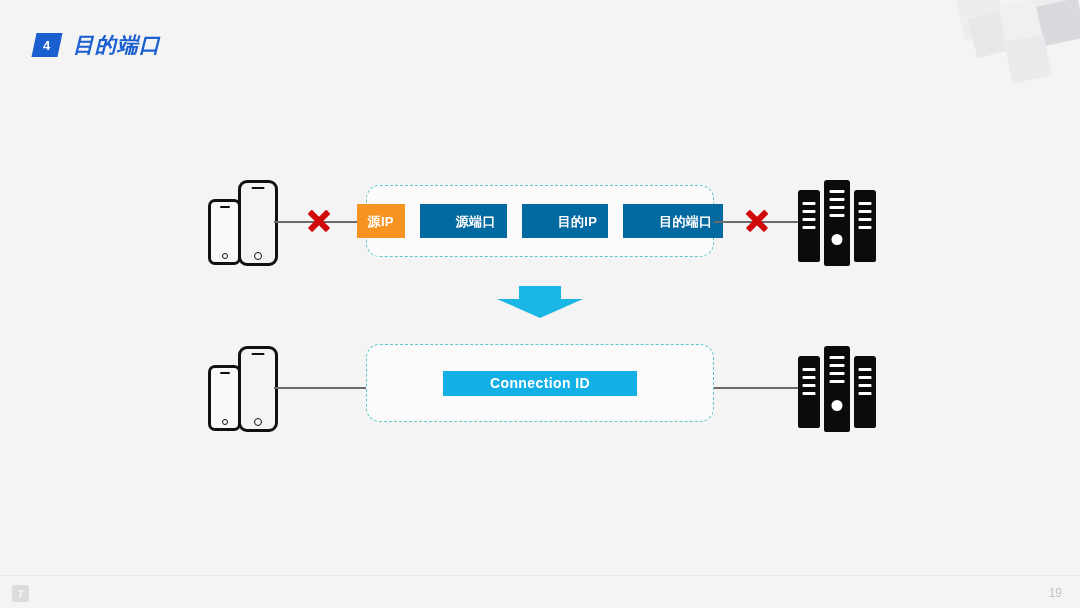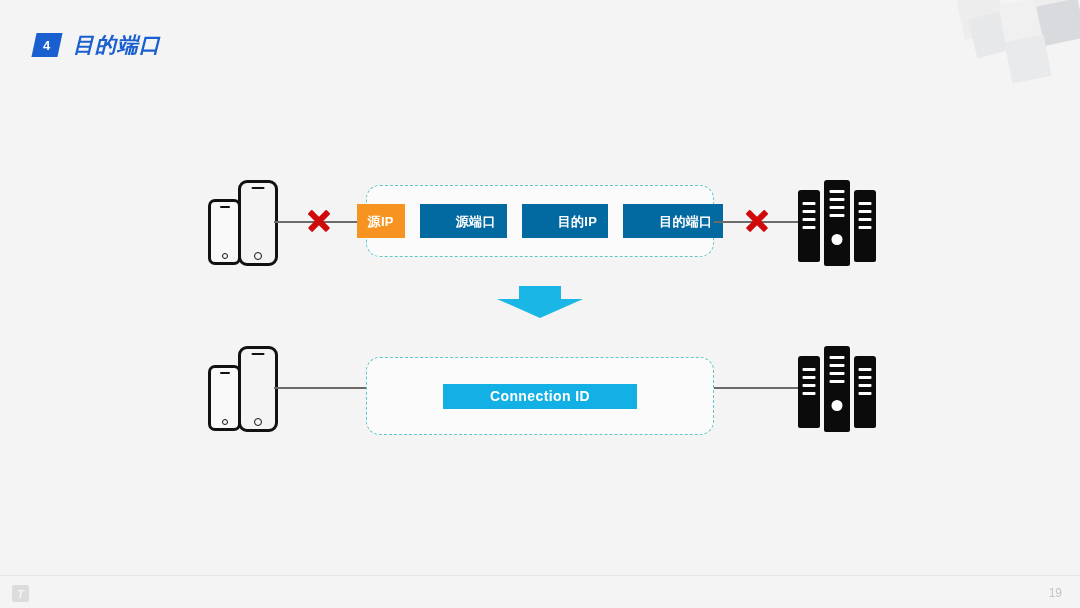--- a/index.html
+++ b/index.html
@@ -213,21 +213,21 @@
     background: #fbfbfb;
     border: 1.5px dashed #5fc8c6;
     border-radius: 14px;
     box-sizing: border-box;
     display: flex;
     align-items: center;
     justify-content: center;
     gap: 15px;
   }
   #panel-bottom {
-    top: 19px;
+    top: 6px;
     height: 78px;
   }
   .tag {
     display: inline-flex;
     align-items: center;
     justify-content: center;
     height: 34px;
     padding: 0 11px;
     color: #ffffff;
     font-size: 13px;

